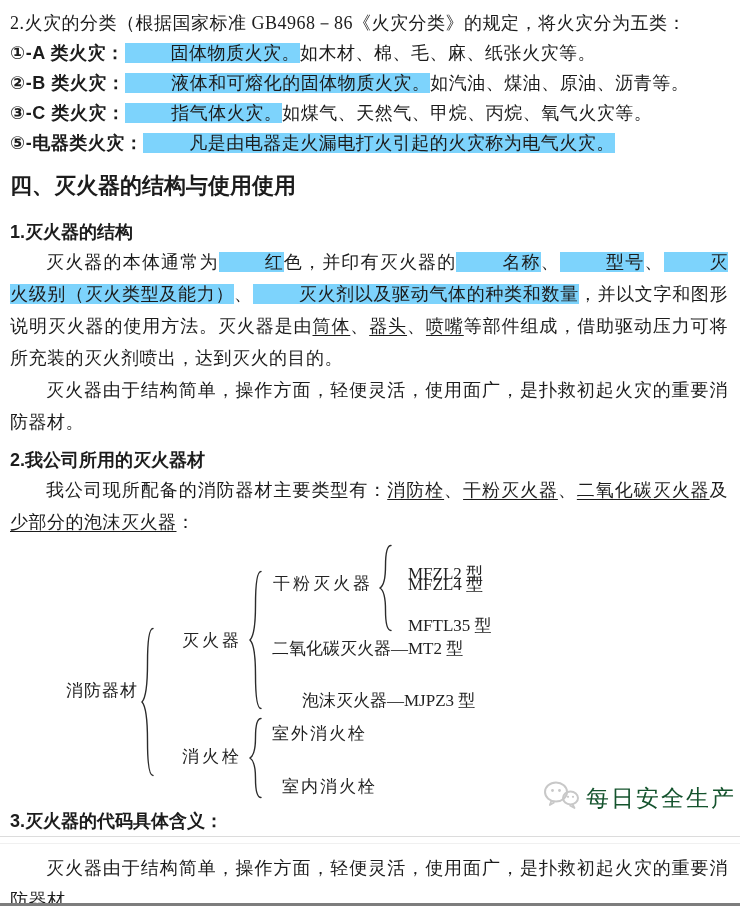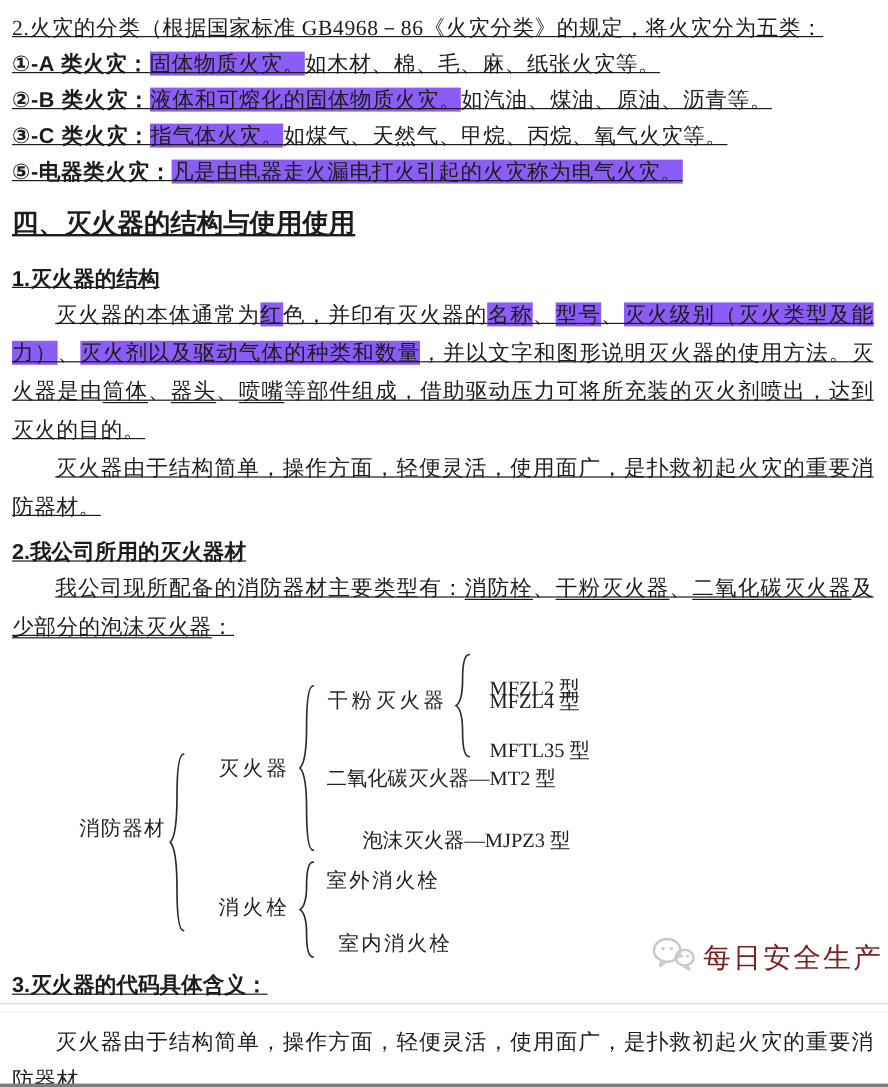--- a/index.html
+++ b/index.html
@@ -1,45 +1,45 @@
 <!DOCTYPE html>
 <html><head>
 <meta charset="utf-8">
 <style>
   html,body{margin:0;padding:0;}
   body{
     width:740px;height:906px;position:relative;overflow:hidden;
     background:#ffffff;color:#1c1c1c;
     font-family:"Liberation Serif","DejaVu Serif",serif;
   }
-  .page{padding:8px 12px 0 10px;text-decoration:underline;}
+  .page{padding:8px 12px 0 10px;}
   .fire-line{font-size:18px;line-height:30px;letter-spacing:0.5px;white-space:nowrap;}
   .hei{font-family:"Liberation Sans","DejaVu Sans",sans-serif;font-weight:700;}
-  .hl{background:#8b5cf6;}
+  .hl{background:#7dd3fc;padding-left:46px;}
   .ul{text-decoration:underline;text-underline-offset:3px;text-decoration-thickness:1px;}
   .h-main{font-family:"Liberation Sans","DejaVu Sans",sans-serif;font-weight:700;
           font-size:22px;line-height:32px;margin:12px 0 16px 0;}
   .h-sub{font-family:"Liberation Sans","DejaVu Sans",sans-serif;font-weight:700;
          font-size:18px;line-height:28px;margin:8px 0 0 0;}
   .para{font-size:18px;line-height:32px;letter-spacing:0.5px;
         text-align:justify;text-indent:2em;margin:0;}
   
   .diagram{position:relative;height:268px;font-size:17px;}
   .dg{position:absolute;white-space:nowrap;line-height:20px;color:#222;}
   .ls1{letter-spacing:1px;} .ls2{letter-spacing:2px;} .ls3{letter-spacing:3px;}
   .brace{position:absolute;}
   .brace svg{display:block;}
   .overlap{position:absolute;}
   
   .divider{position:absolute;top:836px;left:0;width:740px;height:1px;background:#dcdcdc;}
   .divider2{position:absolute;top:843px;left:0;width:740px;height:1px;background:#f0f0f0;}
   .bottom-para{position:absolute;top:852px;left:10px;right:12px;}
   .bottom-bar{position:absolute;bottom:0;left:0;width:740px;height:3px;background:#7d7d7d;}
   .watermark{position:absolute;top:780px;right:4px;display:flex;align-items:center;gap:7px;
-             color:#7f1d1d;font-family:"Liberation Sans","DejaVu Sans",sans-serif;
+             color:#14532d;font-family:"Liberation Sans","DejaVu Sans",sans-serif;
              font-size:23px;letter-spacing:2px;white-space:nowrap;}
 </style>
 </head>
 <body>
 
 <div class="page">
 
   <div class="fire-line">2.火灾的分类（根据国家标准 GB4968－86《火灾分类》的规定，将火灾分为五类：</div>
 
   <div class="fire-line"><span class="hei">①-A 类火灾：</span><span class="hl">固体物质火灾。</span><span>如木材、棉、毛、麻、纸张火灾等。</span></div>

